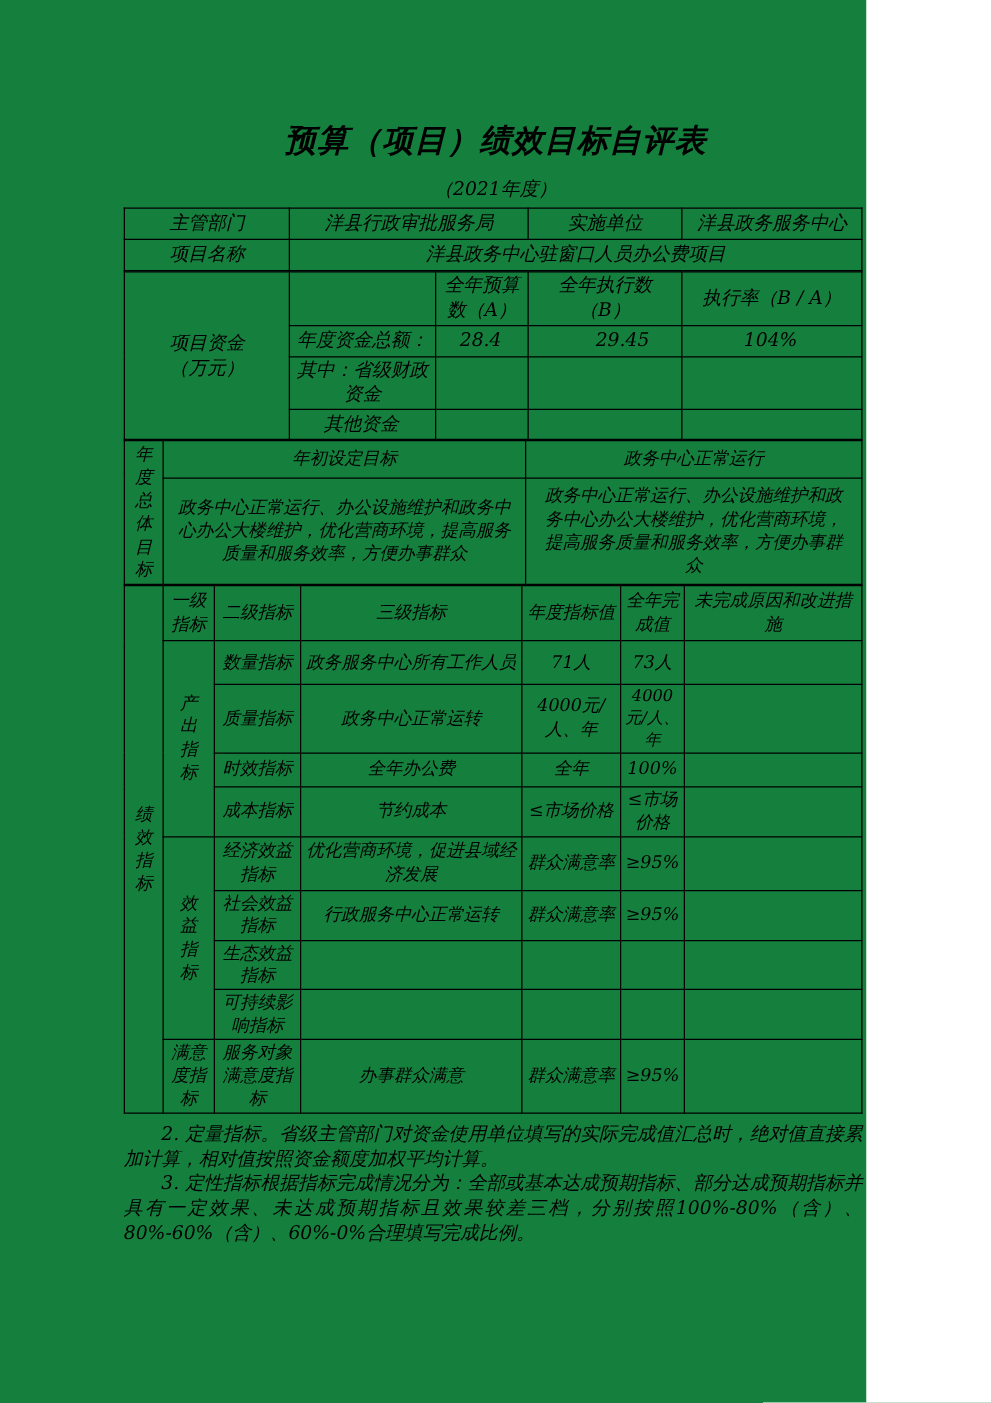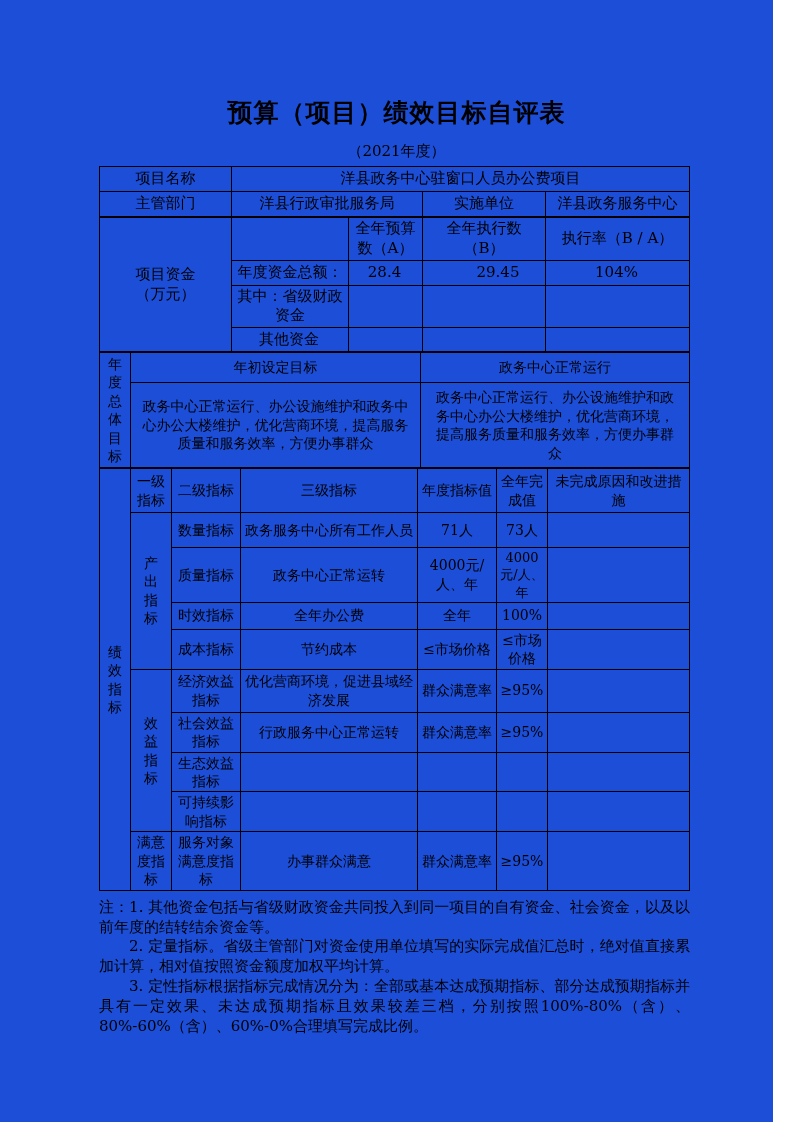--- a/index.html
+++ b/index.html
@@ -1,17 +1,17 @@
 <!DOCTYPE html>
 <html lang="zh"><head>
 <meta charset="utf-8">
 <style>
   html,body{margin:0;padding:0;background:#ffffff;}
-  .page{position:relative;width:773px;height:1122px;background:#1d4ed8;color:#000;
-        font-family:"DejaVu Serif","Liberation Serif",serif;overflow:hidden;}
+  .page{position:relative;width:693px;height:1122px;background:#15803d;color:#000;
+        font-family:"DejaVu Serif","Liberation Serif",serif;overflow:hidden;font-style:italic;}
   .title{position:absolute;top:96px;left:0;width:793px;text-align:center;
          font-size:25px;font-weight:bold;letter-spacing:1px;}
   .subtitle{position:absolute;top:142px;left:0;width:793px;text-align:center;font-size:15px;}
   .tables{position:absolute;left:99px;top:166px;width:591px;}
   table.t{border-collapse:collapse;table-layout:fixed;width:590px;}
   table.t td{border:1px solid #000;padding:1px 3px;text-align:center;vertical-align:middle;
              font-size:15px;line-height:1.32;word-wrap:break-word;overflow:hidden;}
   table.goal td, table.perf td{font-size:14px;}
   .pre{white-space:pre-line;}
   .vert{line-height:1.95;}
@@ -37,28 +37,28 @@
 
     <table class="t basic">
       <colgroup>
           <col style="width:132px">
           <col style="width:191px">
           <col style="width:123px">
           <col style="width:144px">
         </colgroup>
       <tbody>
           <tr style="height:25px">
-        <td>项目名称</td>
-        <td colspan="3">洋县政务中心驻窗口人员办公费项目</td>
-      </tr>
-      <tr style="height:25px">
         <td>主管部门</td>
         <td>洋县行政审批服务局</td>
         <td>实施单位</td>
         <td>洋县政务服务中心</td>
+      </tr>
+      <tr style="height:25px">
+        <td>项目名称</td>
+        <td colspan="3">洋县政务中心驻窗口人员办公费项目</td>
       </tr>
     </tbody>
       </table>
 
     <table class="t fund">
       <colgroup>
           <col style="width:132px">
           <col style="width:117px">
           <col style="width:74px">
           <col style="width:123px">
@@ -212,19 +212,18 @@
         <td>办事群众满意</td>
         <td class="l">群众满意率</td>
         <td class="l">≥95%</td>
         <td></td>
       </tr>
     </tbody>
       </table>
 
 
     <div class="notes">
-      <p>注：1. 其他资金包括与省级财政资金共同投入到同一项目的自有资金、社会资金，以及以前年度的结转结余资金等。</p>
       <p class="ind">2. 定量指标。省级主管部门对资金使用单位填写的实际完成值汇总时，绝对值直接累加计算，相对值按照资金额度加权平均计算。</p>
       <p class="ind">3. 定性指标根据指标完成情况分为：全部或基本达成预期指标、部分达成预期指标并具有一定效果、未达成预期指标且效果较差三档，分别按照100%-80%（含）、80%-60%（含）、60%-0%合理填写完成比例。</p>
     </div>
 
   </div>
 </div>
 
 </body></html>

